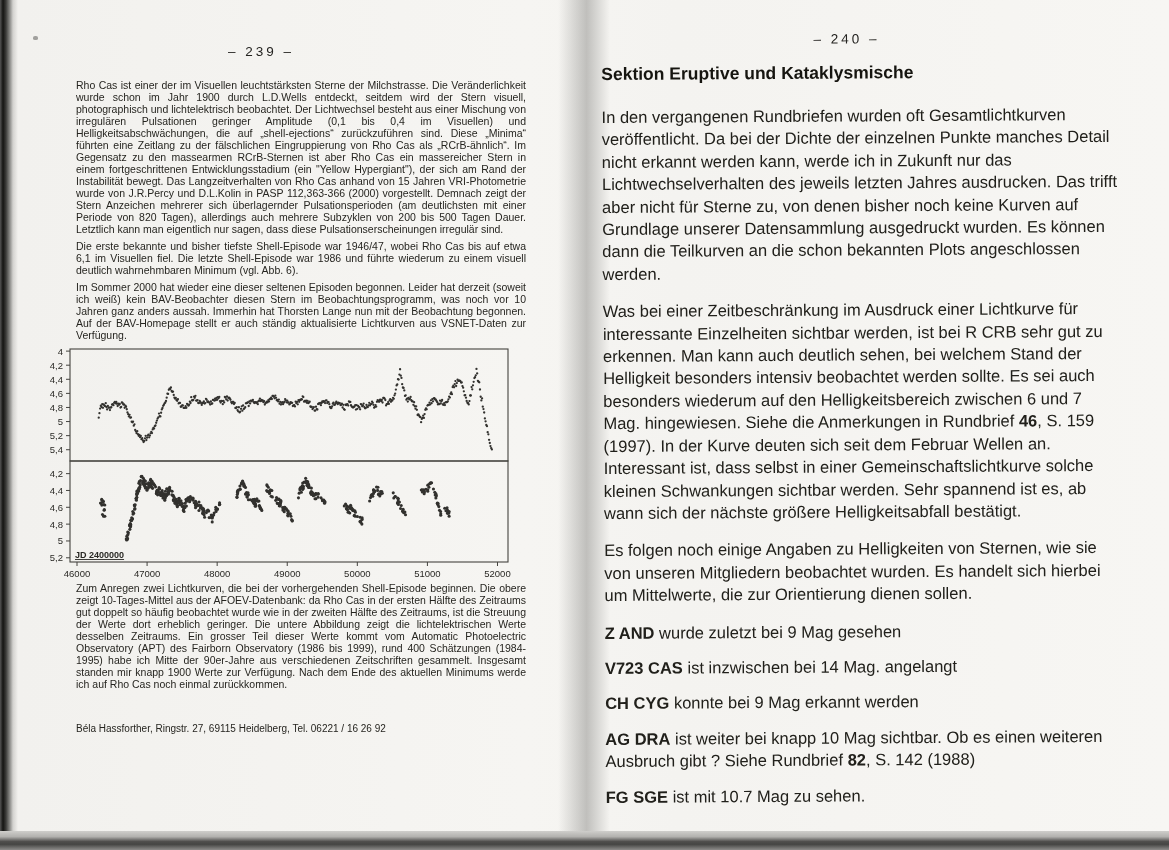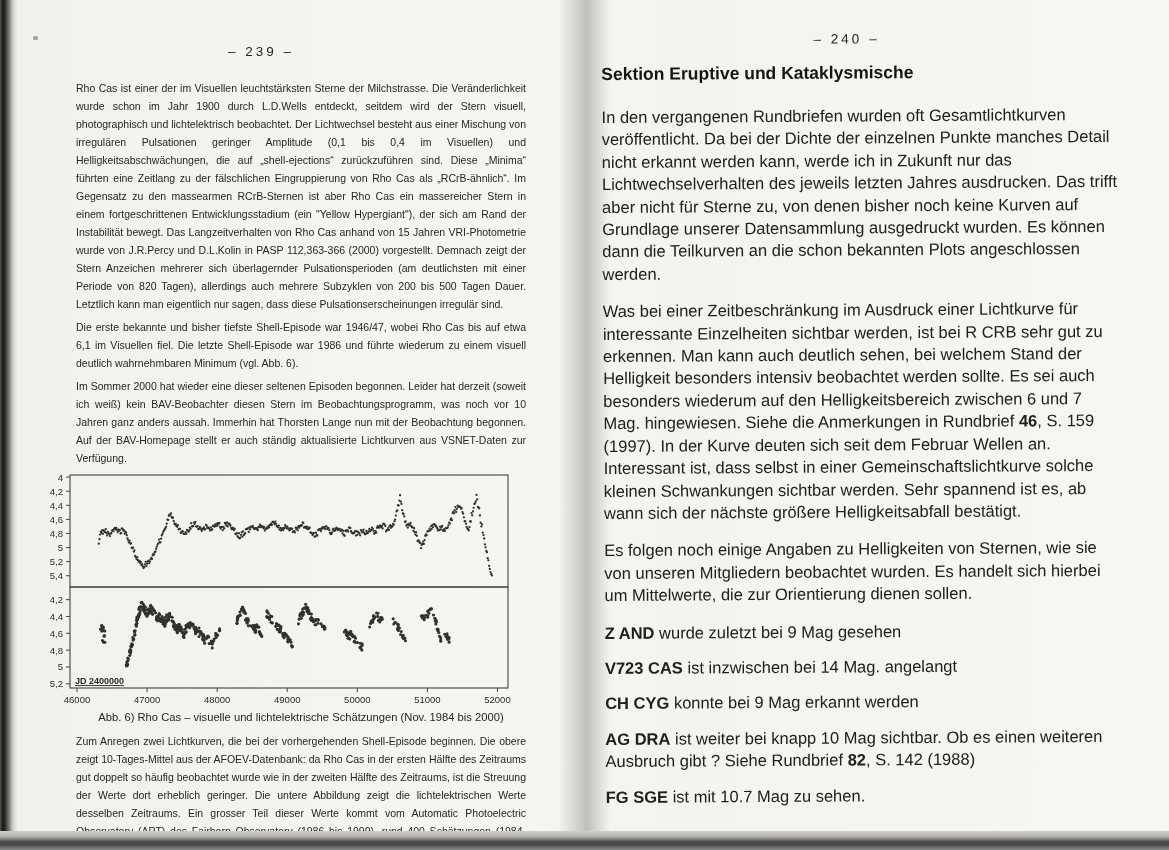--- a/index.html
+++ b/index.html
@@ -22,21 +22,21 @@
     position:absolute; left:0; top:831px; width:100%; height:19px;
     background:linear-gradient(180deg,#cfcecb 0%,#b2b1ae 30%,#504f4d 55%,#454543 70%,#8d8c8a 100%);
   }
   .corner-mark { position:absolute; left:33px; top:36px; width:5px; height:4px; background:#6b6a67; border-radius:40%; opacity:.6; }
 
   
   .left-content { position:absolute; left:76px; top:44px; width:450px; }
   .pagenum { font-size:13.5px; letter-spacing:3px; text-align:center; color:#242320; }
   .pagenum-left { position:relative; left:-40px; margin-bottom:20px; }
   .l-heading { font-size:14.5px; font-weight:bold; white-space:pre-wrap; margin-bottom:7px; color:#17160f; }
-  .l-body { font-size:10.5px; line-height:18px; text-align:justify; margin:0 0 5px 0; color:#262520; }
+  .l-body { font-size:10.5px; line-height:12px; text-align:justify; margin:0 0 5px 0; color:#262520; }
   .chart-wrap { position:relative; margin:5px 0 0 -46px; width:490px; height:236px; }
   .chart-caption { font-size:11.2px; text-align:center; margin:3px 0 9px 0; color:#262520; }
   .l-footer { margin-top:32px; font-size:10px; line-height:13.8px; color:#262520; }
 
   
   .right-content { position:absolute; left:601px; top:33px; width:517px; transform:rotate(-0.35deg); transform-origin:top left; }
   .pagenum-right { position:relative; left:-13px; margin-bottom:16px; }
   .r-heading { font-size:17.5px; font-weight:bold; margin-bottom:21px; color:#161510; }
   .r-body { font-size:16.5px; line-height:22.4px; margin:0 0 15px 0; color:#21201b; }
   .star-note { font-size:16.5px; line-height:22.4px; margin:0 0 13px 0; color:#21201b; }
@@ -1209,21 +1209,20 @@
           <line x1="327.32800000000003" y1="216" x2="327.32800000000003" y2="220" stroke="#44433f" stroke-width="1"></line>
           <text x="327.32800000000003" y="231" text-anchor="middle" font-size="9.5" fill="#2a2925">50000</text>
           <line x1="397.40799999999996" y1="216" x2="397.40799999999996" y2="220" stroke="#44433f" stroke-width="1"></line>
           <text x="397.40799999999996" y="231" text-anchor="middle" font-size="9.5" fill="#2a2925">51000</text>
           <line x1="467.488" y1="216" x2="467.488" y2="220" stroke="#44433f" stroke-width="1"></line>
           <text x="467.488" y="231" text-anchor="middle" font-size="9.5" fill="#2a2925">52000</text>
           <text x="45" y="212" font-size="9" font-weight="bold" text-decoration="underline" fill="#2a2925">JD 2400000</text>
         </svg>
     </div>
 
-    <div class="chart-caption">Abb. 6) Rho Cas – visuelle und lichtelektrische Schätzungen (Nov. 1984 bis 2000)</div>
     <p class="l-body">Zum Anregen zwei Lichtkurven, die bei der vorhergehenden Shell-Episode beginnen. Die obere zeigt 10-Tages-Mittel aus der AFOEV-Datenbank: da Rho Cas in der ersten Hälfte des Zeitraums gut doppelt so häufig beobachtet wurde wie in der zweiten Hälfte des Zeitraums, ist die Streuung der Werte dort erheblich geringer. Die untere Abbildung zeigt die lichtelektrischen Werte desselben Zeitraums. Ein grosser Teil dieser Werte kommt vom Automatic Photoelectric Observatory (APT) des Fairborn Observatory (1986 bis 1999), rund 400 Schätzungen (1984-1995) habe ich Mitte der 90er-Jahre aus verschiedenen Zeitschriften gesammelt. Insgesamt standen mir knapp 1900 Werte zur Verfügung. Nach dem Ende des aktuellen Minimums werde ich auf Rho Cas noch einmal zurückkommen.</p>
 
     <div class="l-footer">
       <div>Béla Hassforther,  Ringstr. 27,  69115 Heidelberg,  Tel. 06221 / 16 26 92</div>
     </div>
   </div>
 
   <div class="right-content">
     <div class="pagenum pagenum-right">–  240  –</div>
     <div class="r-heading">Sektion Eruptive und Kataklysmische</div>

